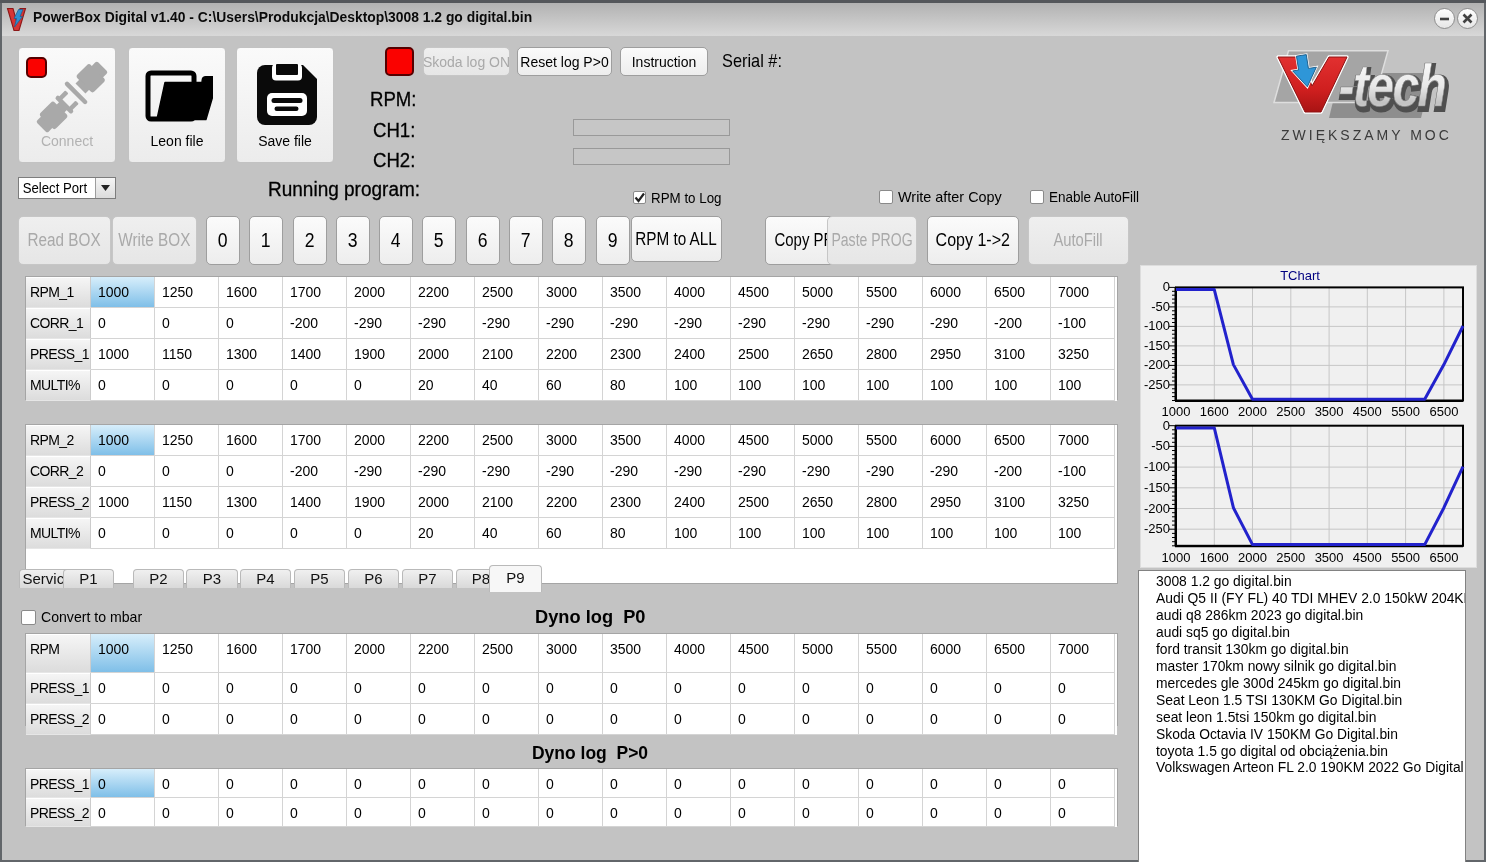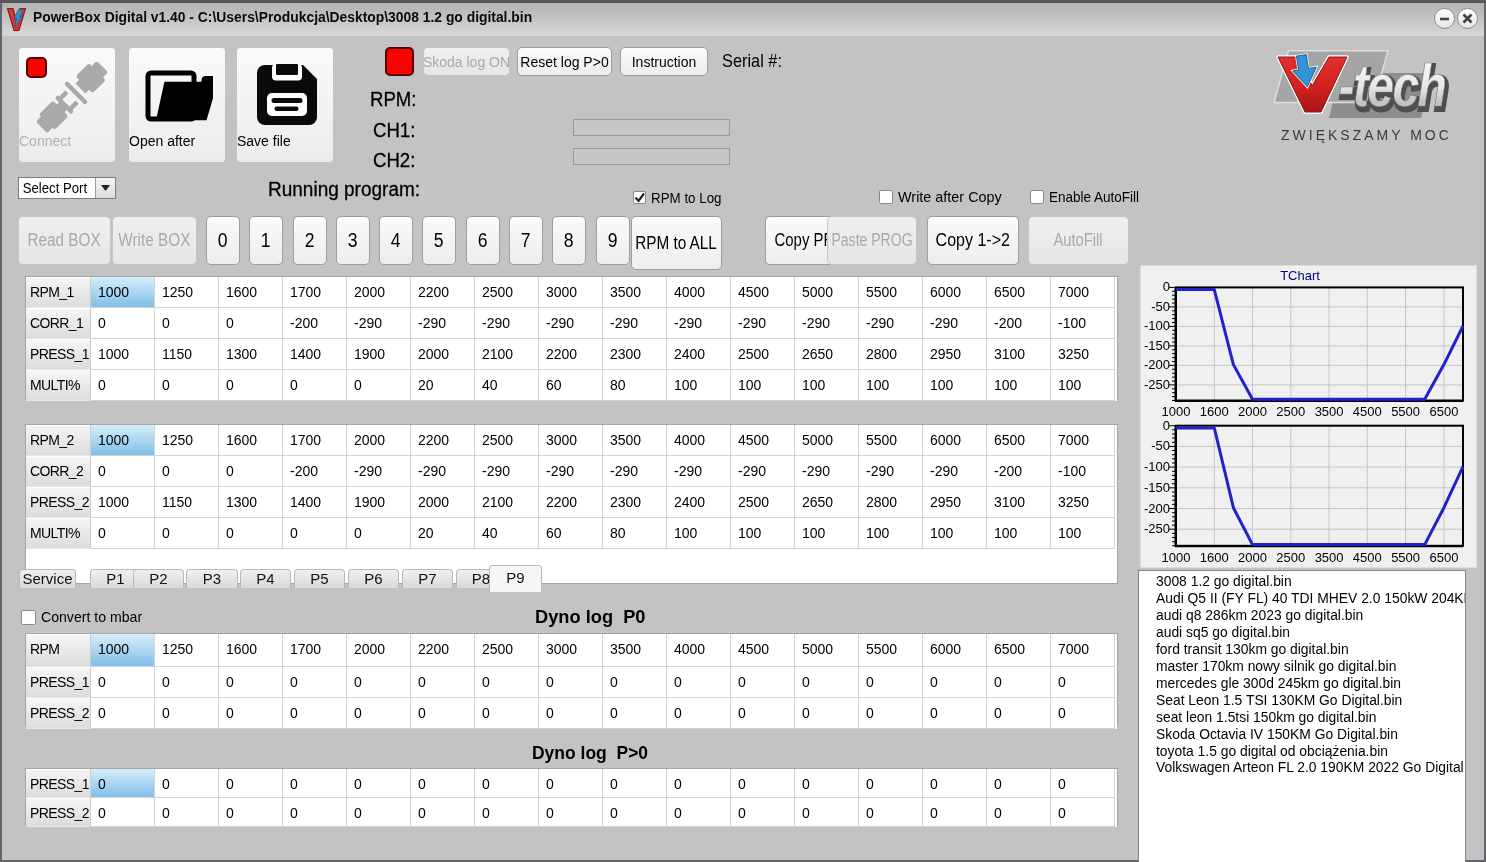--- a/index.html
+++ b/index.html
@@ -13,21 +13,21 @@
 .wbtn { position:absolute; top:8px; width:21px; height:21px; border-radius:50%;
   background:linear-gradient(#ffffff,#e6e6e6); border:1px solid #8e8e8e; }
 .abs { position:absolute; }
 .btn { position:absolute; background:linear-gradient(#fbfbfb,#ededed); border:1px solid #9e9e9e;
   border-radius:5px; color:#000; display:flex; align-items:center; justify-content:center;
   white-space:nowrap; }
 .btn.dis { background:linear-gradient(#efefef,#e6e6e6); border-color:#c6c6c6; color:#a9a9a9; }
 .sx { display:inline-block; transform-origin:50% 50%; }
 .bigbtn { position:absolute; top:47px; width:98px; height:116px; border:1px solid #c2c2c2;
   border-radius:4px; background:linear-gradient(#fafafa,#ececec); }
-.bigbtn .cap { position:absolute; left:0; right:0; bottom:13px; text-align:left; font-size:14px; }
+.bigbtn .cap { position:absolute; left:0; right:0; bottom:13px; text-align:center; font-size:14px; }
 .redsq { position:absolute; background:#fa0200; border:2px solid #550000; border-radius:5px; }
 .lbl { position:absolute; color:#000; white-space:nowrap; transform-origin:0 50%; }
 .semi { font-weight:400; -webkit-text-stroke:0.3px #000; }
 .pbar { position:absolute; width:157px; height:17px; background:#c6c6c6; border:1px solid #999999; }
 .cb { position:absolute; width:14px; height:14px; background:#fff; border:1px solid #8a8a8a; border-radius:2px; }
 .tbl { position:absolute; left:25px; width:1093px; background:#fff; border:1px solid #a5a5a5; }
 .trow { display:flex; }
 .hcell { width:65px; font-size:14px; letter-spacing:-0.6px; line-height:30px; padding-left:4px; overflow:hidden;
   background:linear-gradient(#f6f6f6,#dcdcdc); border-right:1px solid #cccccc; border-bottom:1px solid #e6e6e6;
   box-shadow:inset 0 1px 0 #ffffff; }
@@ -85,21 +85,21 @@
  </g>
 </g>
 </svg>
 <div class="cap" style="color:#b2b2b2">Connect</div>
 </div>
 <div class="bigbtn" style="left:128px">
 <svg class="abs" style="left:14px;top:18px" width="70" height="60" viewBox="0 0 70 60">
 <rect x="5" y="7" width="46" height="46" rx="3" fill="none" stroke="#000" stroke-width="5"></rect>
 <path d="M14.5 53.5 L18 16.5 h37 v-2.7 a3 3 0 0 1 3-3 h9 a3 3 0 0 1 3 3 v2.7 L63.5 53.5 Z" fill="#000" stroke="#000" stroke-width="1.5" stroke-linejoin="round" transform="skewX(-7) translate(6 0)"></path>
 </svg>
-<div class="cap">Open after</div>
+<div class="cap">Leon file</div>
 </div>
 <div class="bigbtn" style="left:236px">
 <svg class="abs" style="left:19px;top:16px" width="62" height="63" viewBox="0 0 62 63">
 <path d="M9 1 h38 l14 14 v38 a8 8 0 0 1 -8 8 h-44 a8 8 0 0 1 -8 -8 v-44 a8 8 0 0 1 8 -8 Z" fill="#0a0a0a"></path>
 <rect x="16" y="0" width="30" height="16.5" rx="4" fill="#fff"></rect>
 <rect x="20" y="0" width="22" height="11" rx="1" fill="#0a0a0a"></rect>
 <rect x="11" y="29" width="40" height="23" rx="5" fill="#fff"></rect>
 <rect x="15.5" y="34" width="31" height="5" rx="2.5" fill="#0a0a0a"></rect>
 <rect x="18.5" y="42.5" width="24" height="4.5" rx="2.2" fill="#0a0a0a"></rect>
 </svg>
@@ -190,21 +190,21 @@
   </div>
 <div class="btn" style="left:509px;top:216px;width:34px;height:49px;font-size:20px">
     <span class="sx" style="transform:scaleX(0.88)">7</span>
   </div>
 <div class="btn" style="left:552px;top:216px;width:34px;height:49px;font-size:20px">
     <span class="sx" style="transform:scaleX(0.88)">8</span>
   </div>
 <div class="btn" style="left:596px;top:216px;width:34px;height:49px;font-size:20px">
     <span class="sx" style="transform:scaleX(0.88)">9</span>
   </div>
-<div class="btn" style="left:631px;top:216px;width:91px;height:54px;font-size:18px">
+<div class="btn" style="left:631px;top:216px;width:91px;height:46px;font-size:18px">
     <span class="sx" style="transform:scaleX(0.85)">RPM to ALL</span>
   </div>
 <div class="btn" style="left:765px;top:216px;width:102px;height:49px;font-size:18px">
     <span class="sx" style="transform:scaleX(0.83)">Copy PROG</span>
   </div>
 <div class="btn dis" style="left:827px;top:216px;width:90px;height:49px;font-size:18px">
     <span class="sx" style="transform:scaleX(0.78)">Paste PROG</span>
   </div>
 <div class="btn" style="left:927px;top:216px;width:92px;height:49px;font-size:18px">
     <span class="sx" style="transform:scaleX(0.89)">Copy 1-&gt;2</span>
@@ -370,34 +370,34 @@
       <div class="dcell">100</div>
       <div class="dcell">100</div>
       <div class="dcell">100</div>
       <div class="dcell">100</div>
       <div class="dcell">100</div>
       <div class="dcell">100</div>
       <div class="sliver"></div>
     </div>
   </div>
 <div class="tab" style="left:19px;width:57px">Service</div>
-<div class="tab" style="left:90px;width:51px">P1</div>
+<div class="tab" style="left:63px;width:51px">P1</div>
 <div class="tab" style="left:133px;width:51px">P2</div>
 <div class="tab" style="left:186px;width:52px">P3</div>
 <div class="tab" style="left:240px;width:51px">P4</div>
 <div class="tab" style="left:294px;width:51px">P5</div>
 <div class="tab" style="left:348px;width:51px">P6</div>
 <div class="tab" style="left:402px;width:51px">P7</div>
 <div class="tab" style="left:456px;width:50px">P8</div>
 <div class="tab" id="tab9" style="left:489px;width:53px">P9</div>
 <div class="cb" style="left:21px;top:610px;width:15px;height:15px"></div>
 <div class="lbl" style="left:41px;top:608px;font-size:15px;transform:scaleX(0.94)">Convert to mbar</div>
 <div class="dynotitle" style="left:535px;top:606px;transform:scaleX(0.96)">Dyno log&nbsp; P0</div>
 <div class="tbl" style="top:633px;height:93px">
-    <div class="trow" style="height:33px">
+    <div class="trow" style="height:39px">
       <div class="hcell">RPM</div>
       <div class="dcell blue">1000</div>
       <div class="dcell">1250</div>
       <div class="dcell">1600</div>
       <div class="dcell">1700</div>
       <div class="dcell">2000</div>
       <div class="dcell">2200</div>
       <div class="dcell">2500</div>
       <div class="dcell">3000</div>
       <div class="dcell">3500</div>

